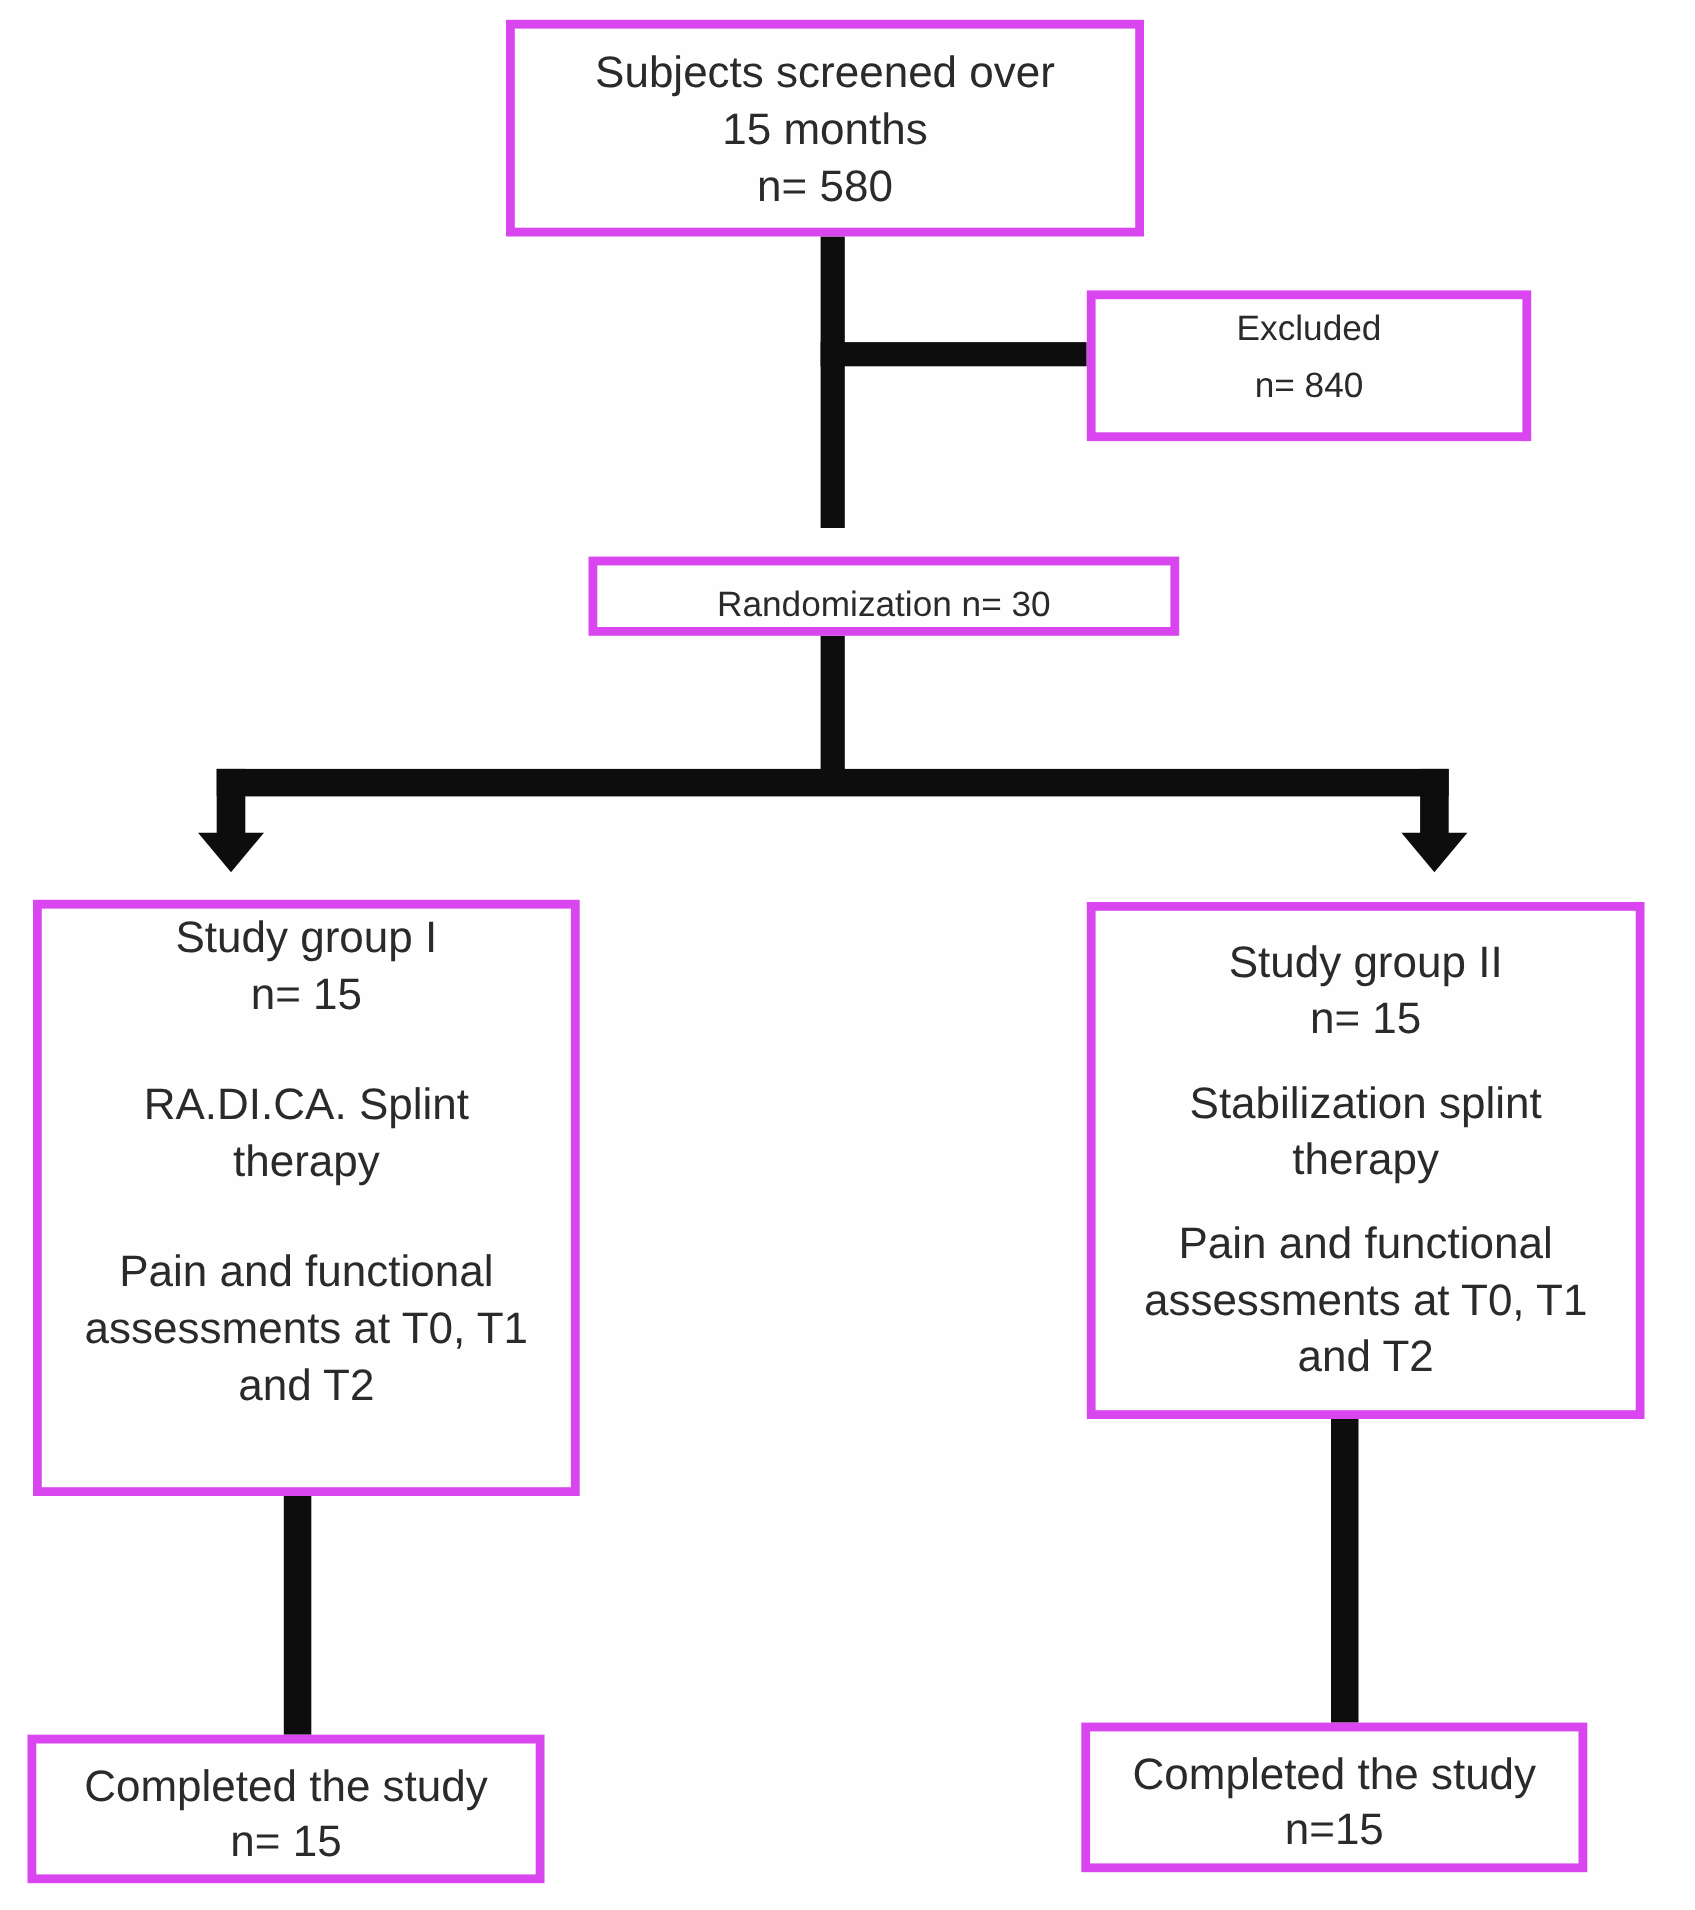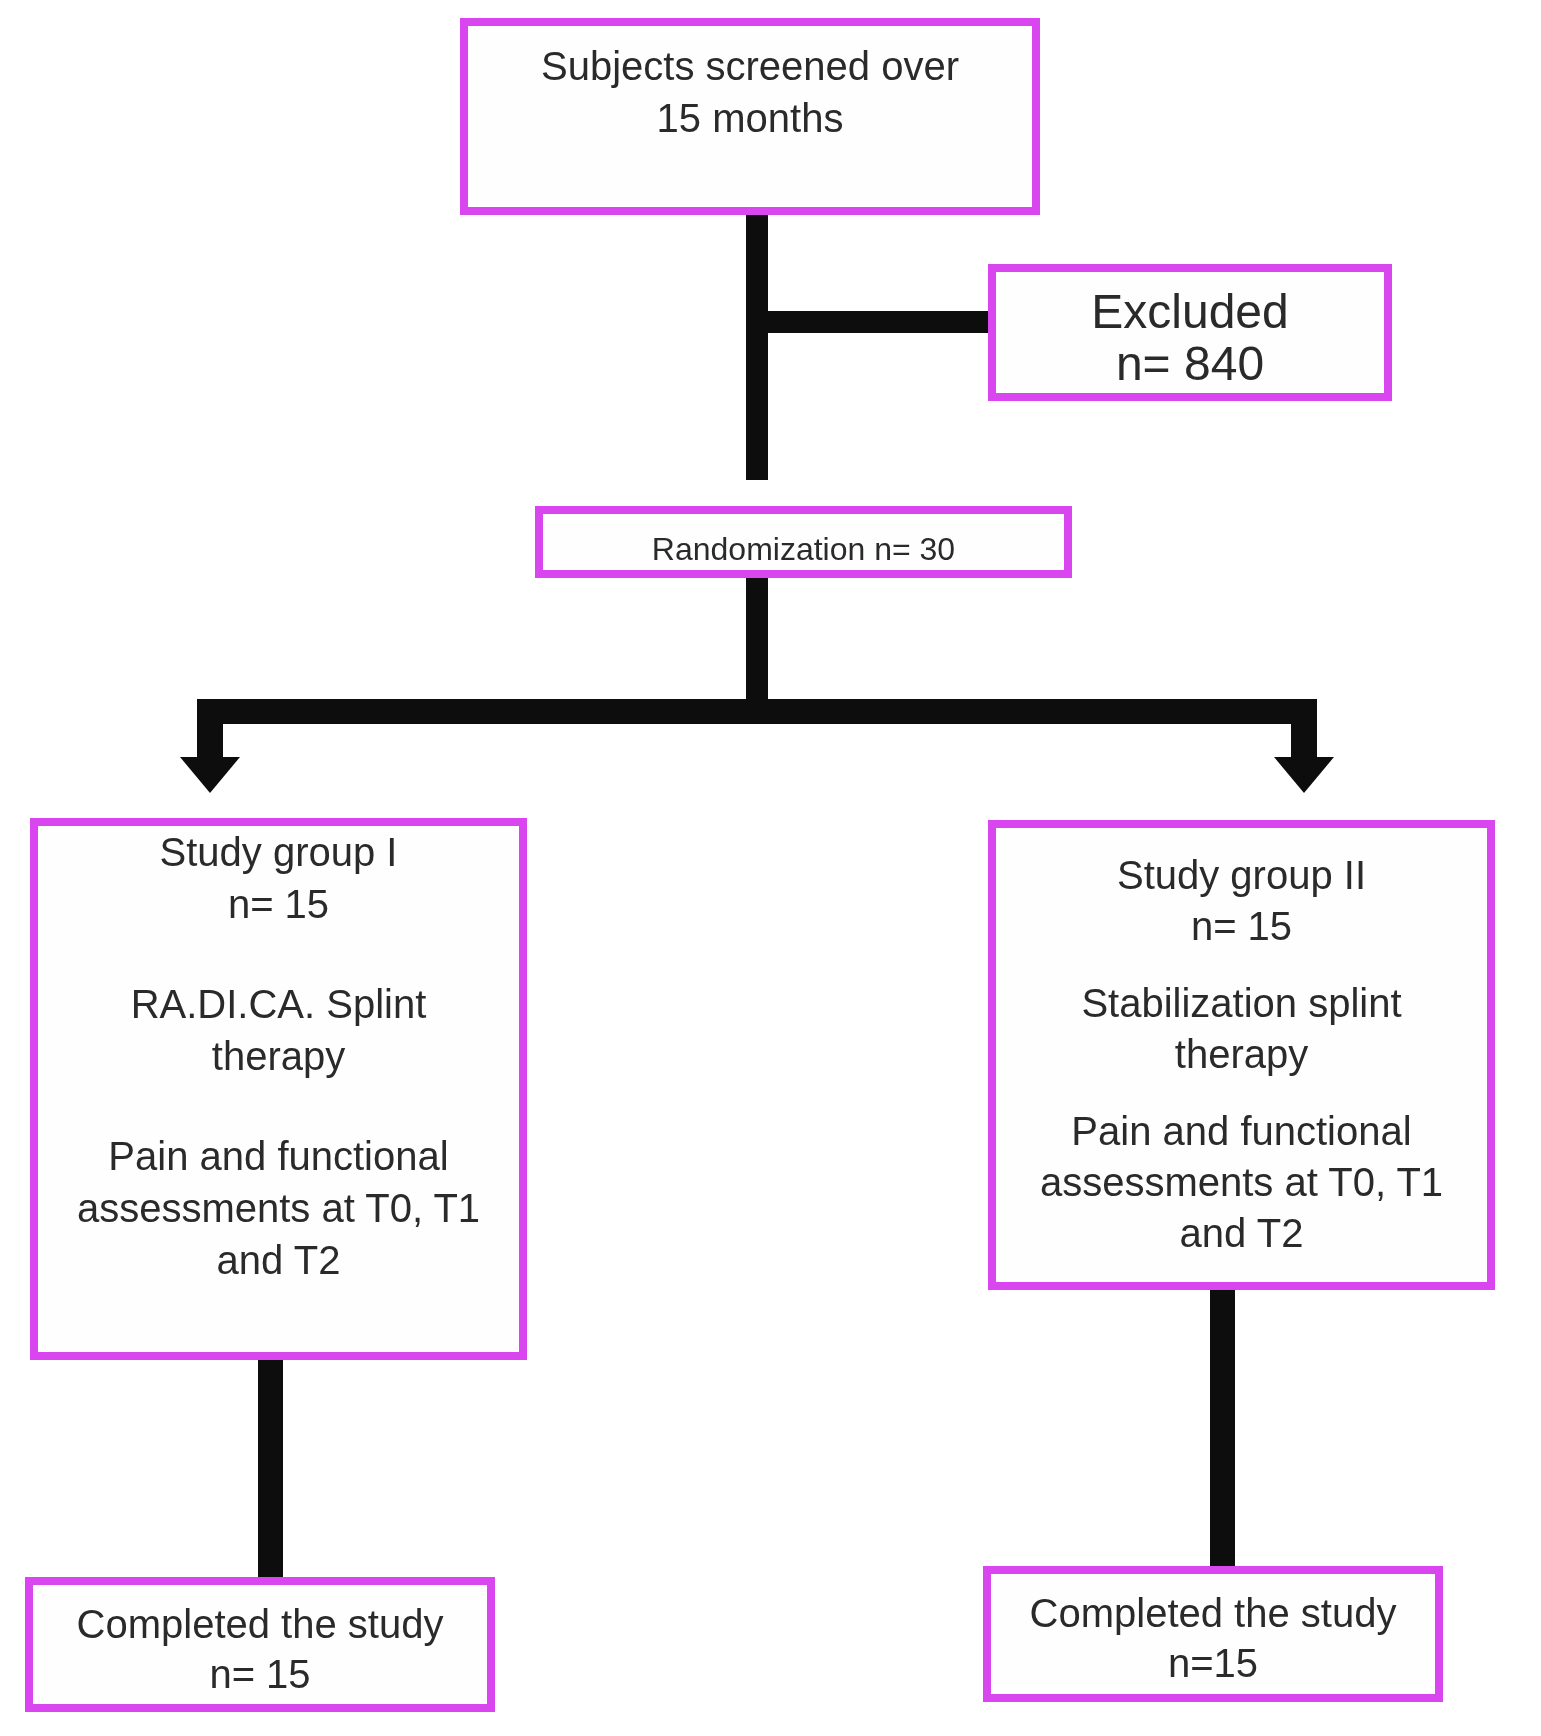--- a/index.html
+++ b/index.html
@@ -27,21 +27,21 @@
     white-space: pre-line;
   }
   
   .screened {
     left: 460px; top: 18px; width: 580px; height: 197px;
     font-size: 40px; line-height: 52px; padding-top: 14px;
   }
   
   .excluded {
     left: 988px; top: 264px; width: 404px; height: 137px;
-    font-size: 48px; line-height: 52px; padding-top: 14px;
+    font-size: 32px; line-height: 52px; 
   }
   
   .rand {
     left: 535px; top: 478px; width: 537px; height: 72px;
     font-size: 32px; line-height: 70px; margin-top: 28px;
   }
   
   .group1 {
     left: 30px; top: 818px; width: 497px; height: 542px;
     font-size: 40px; line-height: 52px; 
@@ -97,20 +97,21 @@
   <div class="line stem-left"></div>
   <div class="line stem-right"></div>
   <div class="line conn-g1"></div>
   <div class="line conn-g2"></div>
   <div class="arrowhead arrow-left"></div>
   <div class="arrowhead arrow-right"></div>
 
   <div class="box screened">
     <div class="ln">Subjects screened over</div>
     <div class="ln">15 months</div>
+    <div class="ln">n= 580</div>
   </div>
 
   <div class="box excluded">
     <div class="ln">Excluded</div>
     <div class="ln">n= 840</div>
   </div>
 
   <div class="box rand">
     <div class="ln">Randomization n= 30</div>
   </div>

